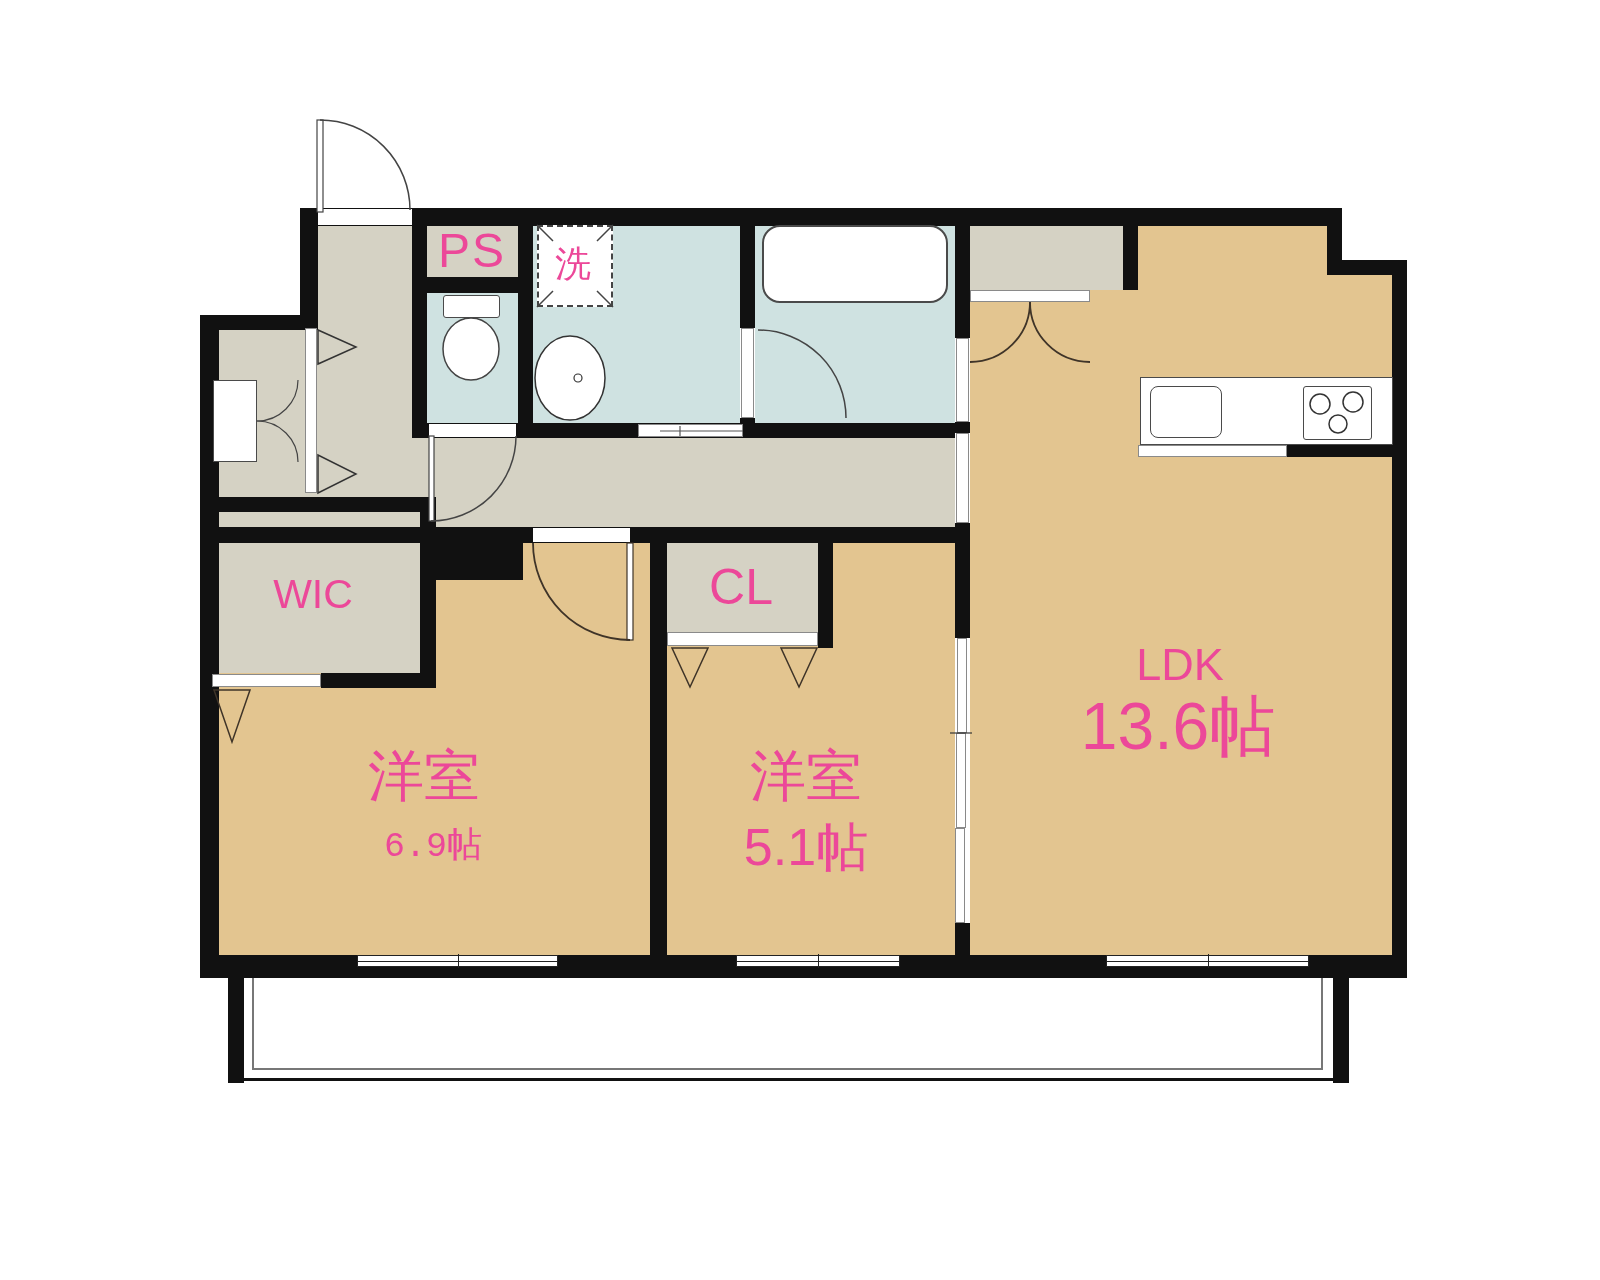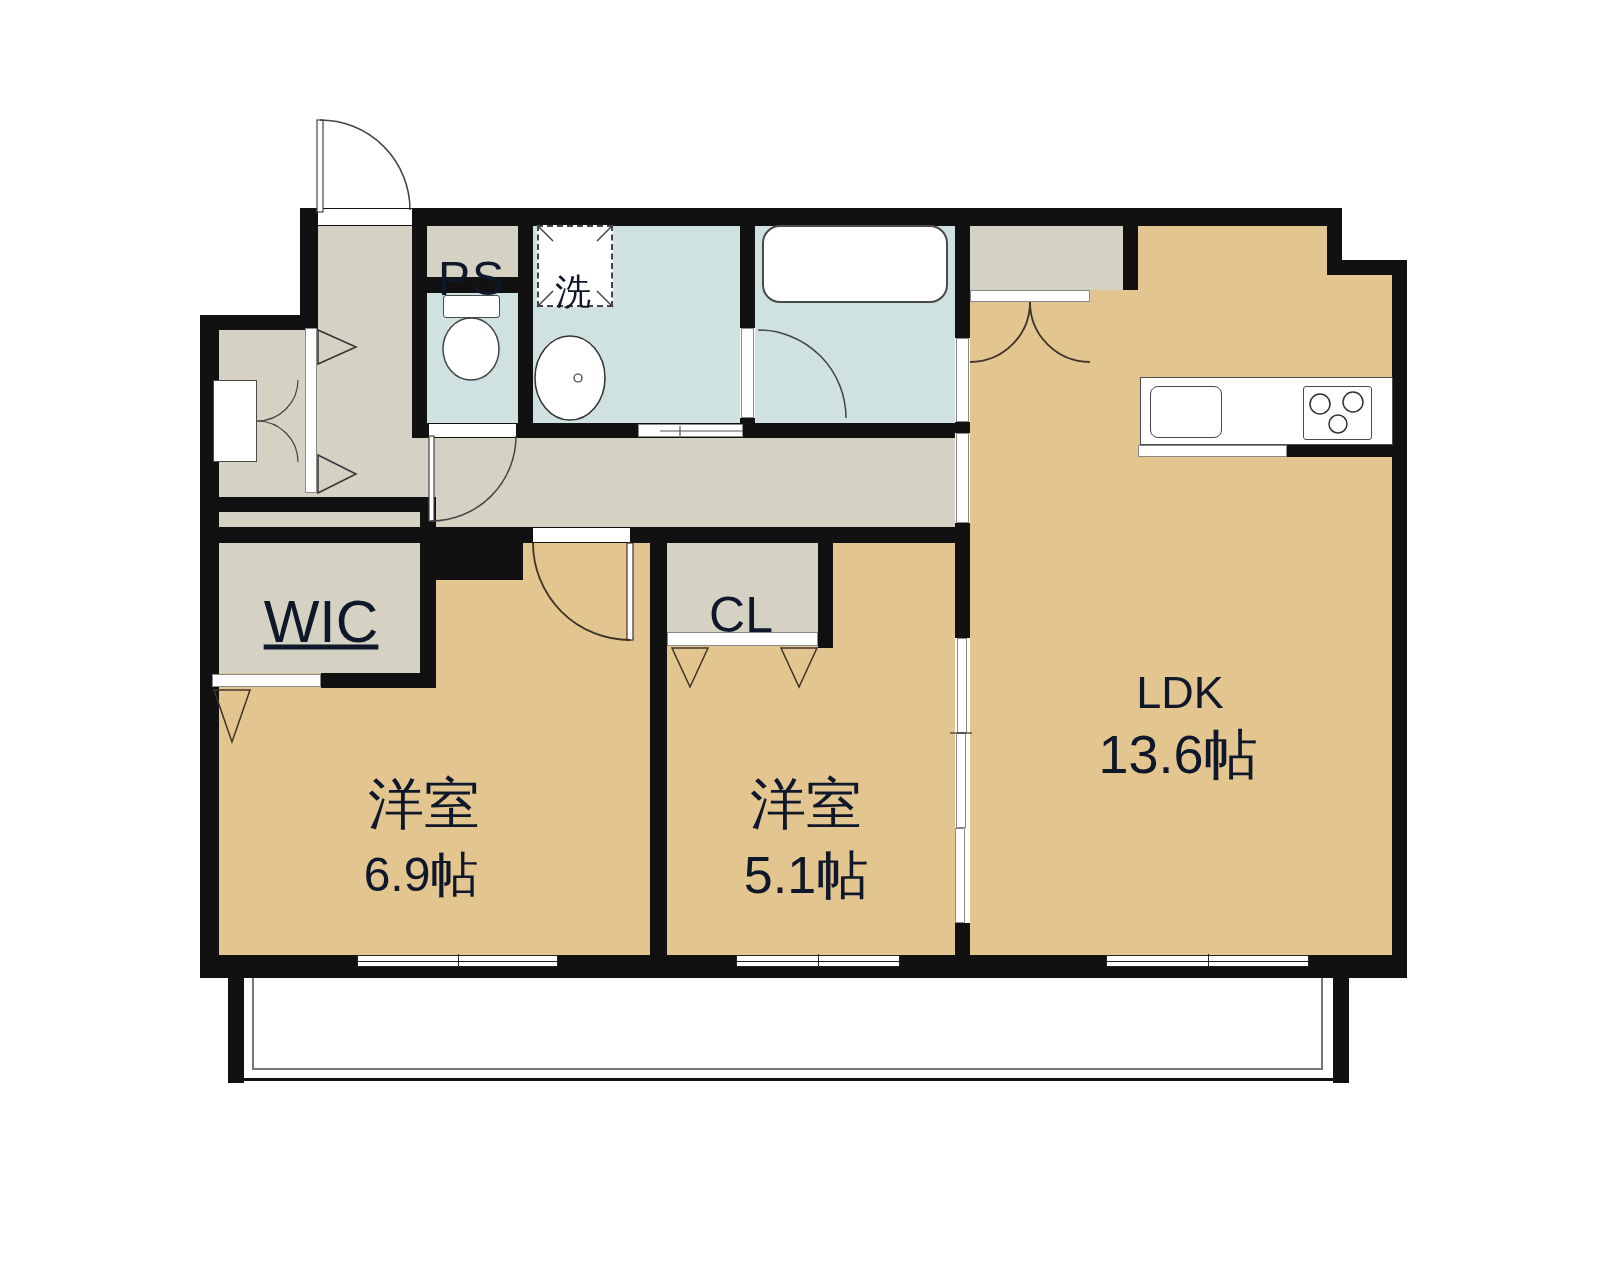--- a/index.html
+++ b/index.html
@@ -17,21 +17,21 @@
   .fill-room{position:absolute;background:var(--room-fill);}
   .fill-hall{position:absolute;background:var(--hall-fill);}
   .fill-wet{position:absolute;background:var(--wet-fill);}
   .fill-white{position:absolute;background:#ffffff;}
   .strip{position:absolute;background:#ffffff;}
   .strip.edged{border:1px solid #8a8a8a;box-sizing:border-box;}
   .fixture{position:absolute;background:#ffffff;border:2px solid #4a4a4a;box-sizing:border-box;}
   .window{position:absolute;background:#ffffff;border:1px solid #222;box-sizing:border-box;}
   .window .mid{position:absolute;left:0;right:0;top:50%;height:1px;background:#222;}
   .window .tick{position:absolute;left:50%;top:-2px;bottom:-2px;width:1px;background:#222;}
-  .label{position:absolute;transform:translate(-50%,-50%);color:#0f172a;white-space:nowrap;line-height:1;margin-top:28px;}
+  .label{position:absolute;transform:translate(-50%,-50%);color:#ec4899;white-space:nowrap;line-height:1;}
   svg.overlay{position:absolute;left:0;top:0;pointer-events:none;}
 </style>
 </head>
 <body>
 
 <div class="plan">
 
   <div class="fill-hall" style="left:317px;top:226px;width:95px;height:301px;"></div>
   <div class="fill-hall" style="left:219px;top:438px;width:736px;height:89px;"></div>
   <div class="fill-hall" style="left:219px;top:330px;width:98px;height:167px;"></div>
@@ -153,22 +153,22 @@
     <circle cx="1320" cy="404" r="10" fill="#fff" stroke="#333" stroke-width="1.5"></circle>
     <circle cx="1353" cy="402" r="10" fill="#fff" stroke="#333" stroke-width="1.5"></circle>
     <circle cx="1338" cy="424" r="9" fill="#fff" stroke="#333" stroke-width="1.5"></circle>
 
     <path d="M660 431 L743 431 M680 426 L680 436" stroke="#555" stroke-width="1.2" fill="none"></path>
     <path d="M950 733 L972 733" stroke="#333" stroke-width="1.2" fill="none"></path>
   </svg>
 
   <div class="label" style="left:472px;top:251px;font-size:48px;letter-spacing:2px;">PS</div>
   <div class="label" style="left:573px;top:264px;font-size:36px;">洗</div>
-  <div class="label" style="left:321px;top:594px;font-size:59px;text-decoration:underline;">WIC</div>
+  <div class="label" style="left:313px;top:594px;font-size:41px;">WIC</div>
   <div class="label" style="left:741px;top:587px;font-size:50px;">CL</div>
   <div class="label" style="left:424px;top:776px;font-size:56px;">洋室</div>
-  <div class="label" style="left:421px;top:847px;font-size:48px;">6.9帖</div>
+  <div class="label" style="left:433px;top:847px;font-size:35px;font-family:Liberation Mono, monospace;">6.9帖</div>
   <div class="label" style="left:806px;top:776px;font-size:56px;">洋室</div>
   <div class="label" style="left:806px;top:847px;font-size:52px;">5.1帖</div>
   <div class="label" style="left:1180px;top:664px;font-size:45px;">LDK</div>
-  <div class="label" style="left:1178px;top:726px;font-size:54px;">13.6帖</div>
+  <div class="label" style="left:1178px;top:726px;font-size:66px;">13.6帖</div>
 
 </div>
 
 </body></html>

